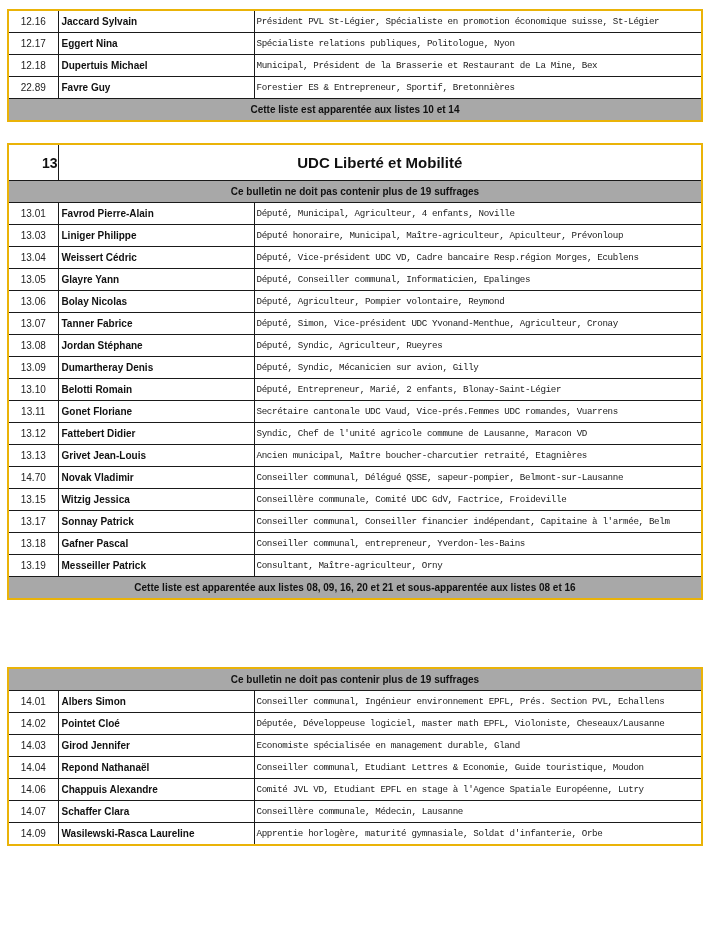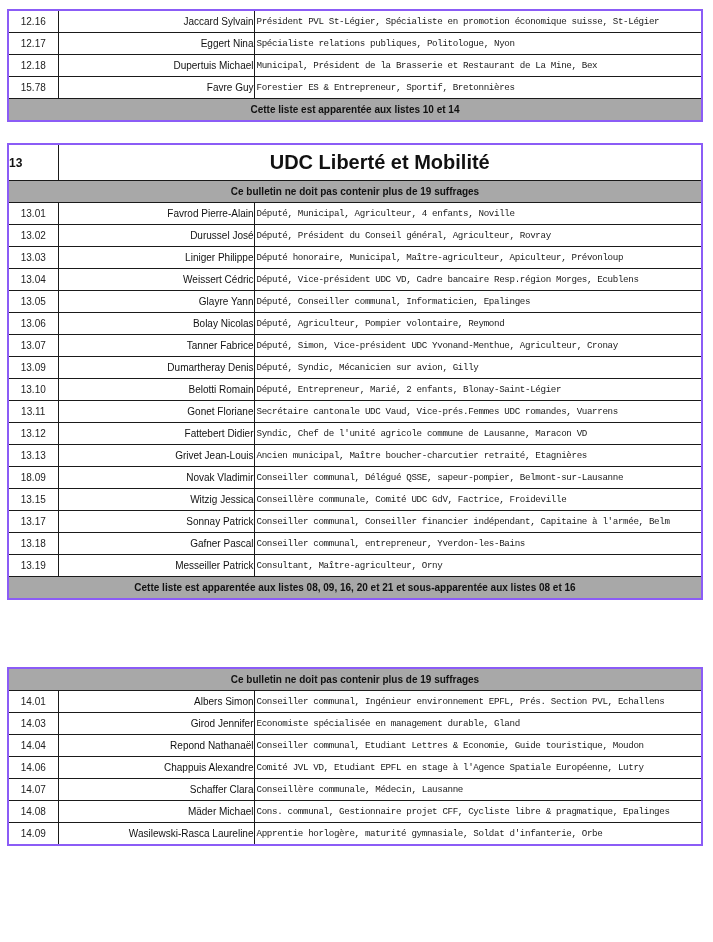--- a/index.html
+++ b/index.html
@@ -1,26 +1,26 @@
 <!DOCTYPE html>
 <html><head>
 <meta charset="utf-8">
 <style>
   html, body { margin: 0; padding: 0; background: #ffffff; }
   body { width: 713px; height: 942px; position: relative; overflow: hidden; font-family: "Liberation Sans", sans-serif; color: #111; }
   .tbl { position: absolute; left: 7px; width: 696px; border-collapse: collapse; table-layout: fixed; }
   .tbl td { border: 1px solid #1a1a1a; padding: 0; height: 21px; font-size: 10px; white-space: nowrap; overflow: hidden; }
   .c-num { width: 49px; text-align: center; color: #222; }
-  .c-name { width: 195px; font-weight: normal; padding-left: 3px !important; text-align: right; }
+  .c-name { width: 195px; font-weight: bold; padding-left: 3px !important; }
   .c-desc { padding-left: 2px !important; font-family: Liberation Mono, monospace; font-size: 9.2px !important; letter-spacing: -0.35px; color: #1a1a1a; }
   .grey td { background: #a8a8a8; text-align: center; font-weight: bold; font-size: 10px; height: 21px; }
   .head td { height: 35px; }
-  .head .h-num { text-align: left; font-weight: bold; font-size: 12px; }
-  .head .h-title { text-align: center; font-weight: bold; font-size: 20px; }
-  .outer { border: 2px solid #8b5cf6; }
+  .head .h-num { text-align: right; font-weight: bold; font-size: 14px; }
+  .head .h-title { text-align: center; font-weight: bold; font-size: 15px; }
+  .outer { border: 2px solid #eab308; }
 </style>
 </head>
 <body>
 
 <table class="tbl outer" style="top:9px;">
   <colgroup>
       <col style="width:50px">
       <col style="width:196px">
       <col>
     </colgroup>
@@ -34,21 +34,21 @@
       <td class="c-num">12.17</td>
       <td class="c-name">Eggert Nina</td>
       <td class="c-desc">Spécialiste relations publiques, Politologue, Nyon</td>
     </tr>
     <tr>
       <td class="c-num">12.18</td>
       <td class="c-name">Dupertuis Michael</td>
       <td class="c-desc">Municipal, Président de la Brasserie et Restaurant de La Mine, Bex</td>
     </tr>
     <tr>
-      <td class="c-num">15.78</td>
+      <td class="c-num">22.89</td>
       <td class="c-name">Favre Guy</td>
       <td class="c-desc">Forestier ES &amp; Entrepreneur, Sportif, Bretonnières</td>
     </tr>
     <tr class="grey">
       <td colspan="3">Cette liste est apparentée aux listes 10 et 14</td>
     </tr>
   </tbody>
 </table>
 
 <table class="tbl outer" style="top:143px;">
@@ -64,25 +64,20 @@
     </tr>
     <tr class="grey">
       <td colspan="3">Ce bulletin ne doit pas contenir plus de 19 suffrages</td>
     </tr>
     <tr>
         <td class="c-num">13.01</td>
         <td class="c-name">Favrod Pierre-Alain</td>
         <td class="c-desc">Député, Municipal, Agriculteur, 4 enfants, Noville</td>
       </tr>
     <tr>
-        <td class="c-num">13.02</td>
-        <td class="c-name">Durussel José</td>
-        <td class="c-desc">Député, Président du Conseil général, Agriculteur, Rovray</td>
-      </tr>
-    <tr>
         <td class="c-num">13.03</td>
         <td class="c-name">Liniger Philippe</td>
         <td class="c-desc">Député honoraire, Municipal, Maître-agriculteur, Apiculteur, Prévonloup</td>
       </tr>
     <tr>
         <td class="c-num">13.04</td>
         <td class="c-name">Weissert Cédric</td>
         <td class="c-desc">Député, Vice-président UDC VD, Cadre bancaire Resp.région Morges, Ecublens</td>
       </tr>
     <tr>
@@ -94,20 +89,25 @@
         <td class="c-num">13.06</td>
         <td class="c-name">Bolay Nicolas</td>
         <td class="c-desc">Député, Agriculteur, Pompier volontaire, Reymond</td>
       </tr>
     <tr>
         <td class="c-num">13.07</td>
         <td class="c-name">Tanner Fabrice</td>
         <td class="c-desc">Député, Simon, Vice-président UDC Yvonand-Menthue, Agriculteur, Cronay</td>
       </tr>
     <tr>
+        <td class="c-num">13.08</td>
+        <td class="c-name">Jordan Stéphane</td>
+        <td class="c-desc">Député, Syndic, Agriculteur, Rueyres</td>
+      </tr>
+    <tr>
         <td class="c-num">13.09</td>
         <td class="c-name">Dumartheray Denis</td>
         <td class="c-desc">Député, Syndic, Mécanicien sur avion, Gilly</td>
       </tr>
     <tr>
         <td class="c-num">13.10</td>
         <td class="c-name">Belotti Romain</td>
         <td class="c-desc">Député, Entrepreneur, Marié, 2 enfants, Blonay-Saint-Légier</td>
       </tr>
     <tr>
@@ -119,21 +119,21 @@
         <td class="c-num">13.12</td>
         <td class="c-name">Fattebert Didier</td>
         <td class="c-desc">Syndic, Chef de l'unité agricole commune de Lausanne, Maracon VD</td>
       </tr>
     <tr>
         <td class="c-num">13.13</td>
         <td class="c-name">Grivet Jean-Louis</td>
         <td class="c-desc">Ancien municipal, Maître boucher-charcutier retraité, Etagnières</td>
       </tr>
     <tr>
-        <td class="c-num">18.09</td>
+        <td class="c-num">14.70</td>
         <td class="c-name">Novak Vladimir</td>
         <td class="c-desc">Conseiller communal, Délégué QSSE, sapeur-pompier, Belmont-sur-Lausanne</td>
       </tr>
     <tr>
         <td class="c-num">13.15</td>
         <td class="c-name">Witzig Jessica</td>
         <td class="c-desc">Conseillère communale, Comité UDC GdV, Factrice, Froideville</td>
       </tr>
     <tr>
         <td class="c-num">13.17</td>
@@ -165,43 +165,43 @@
   <tbody>
     <tr class="grey">
       <td colspan="3">Ce bulletin ne doit pas contenir plus de 19 suffrages</td>
     </tr>
     <tr>
         <td class="c-num">14.01</td>
         <td class="c-name">Albers Simon</td>
         <td class="c-desc">Conseiller communal, Ingénieur environnement EPFL, Prés. Section PVL, Echallens</td>
       </tr>
     <tr>
+        <td class="c-num">14.02</td>
+        <td class="c-name">Pointet Cloé</td>
+        <td class="c-desc">Députée, Développeuse logiciel, master math EPFL, Violoniste, Cheseaux/Lausanne</td>
+      </tr>
+    <tr>
         <td class="c-num">14.03</td>
         <td class="c-name">Girod Jennifer</td>
         <td class="c-desc">Economiste spécialisée en management durable, Gland</td>
       </tr>
     <tr>
         <td class="c-num">14.04</td>
         <td class="c-name">Repond Nathanaël</td>
         <td class="c-desc">Conseiller communal, Etudiant Lettres &amp; Economie, Guide touristique, Moudon</td>
       </tr>
     <tr>
         <td class="c-num">14.06</td>
         <td class="c-name">Chappuis Alexandre</td>
         <td class="c-desc">Comité JVL VD, Etudiant EPFL en stage à l'Agence Spatiale Européenne, Lutry</td>
       </tr>
     <tr>
         <td class="c-num">14.07</td>
         <td class="c-name">Schaffer Clara</td>
         <td class="c-desc">Conseillère communale, Médecin, Lausanne</td>
       </tr>
     <tr>
-        <td class="c-num">14.08</td>
-        <td class="c-name">Mäder Michael</td>
-        <td class="c-desc">Cons. communal, Gestionnaire projet CFF, Cycliste libre &amp; pragmatique, Epalinges</td>
-      </tr>
-    <tr>
         <td class="c-num">14.09</td>
         <td class="c-name">Wasilewski-Rasca Laureline</td>
         <td class="c-desc">Apprentie horlogère, maturité gymnasiale, Soldat d'infanterie, Orbe</td>
       </tr>
   </tbody>
 </table>
 
 </body></html>

